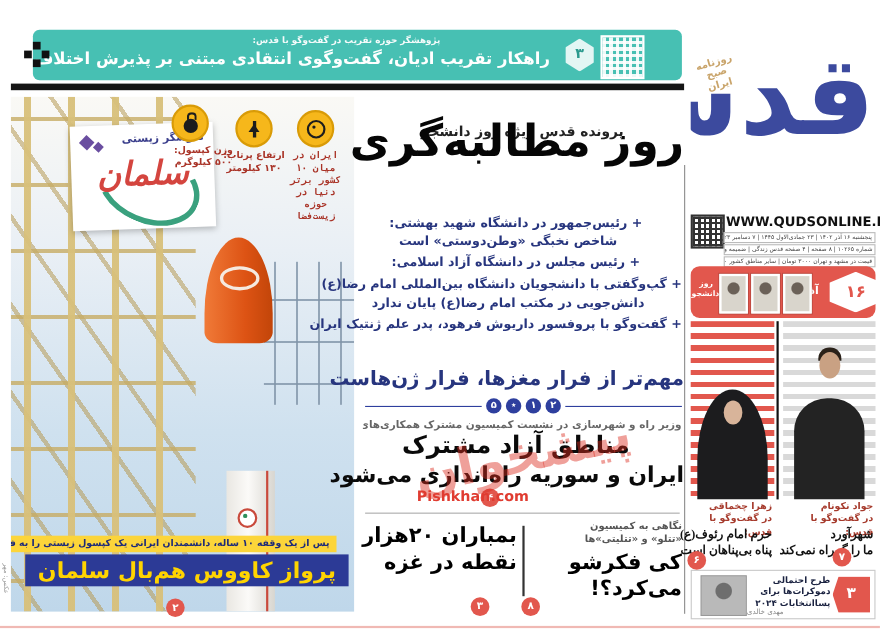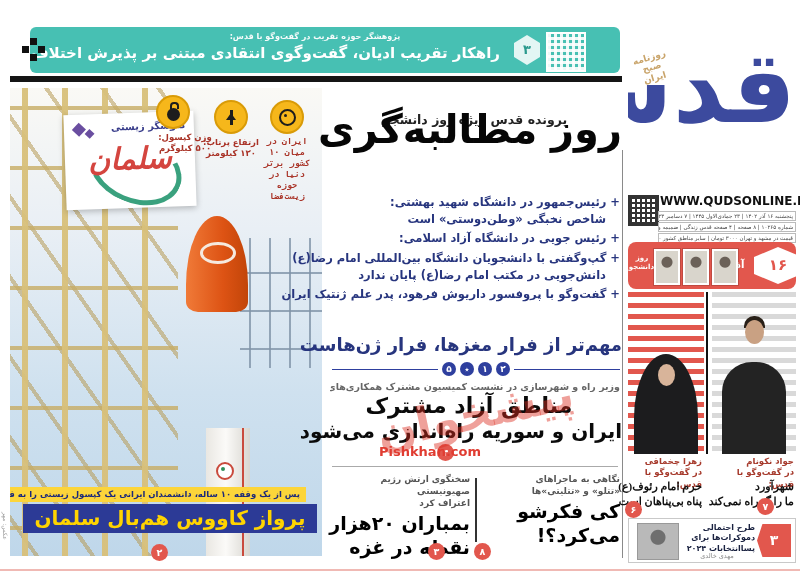--- a/index.html
+++ b/index.html
@@ -74,21 +74,21 @@
 
   
   .pgc{position:absolute;width:17px;height:17px;border-radius:50%;background:#e2574d;color:#fff;
        font-size:9.5px;font-weight:900;text-align:center;line-height:17px;z-index:8;}
 
   
   .lead-kicker{left:330px;top:96px;width:290px;text-align:center;font-size:12.5px;font-weight:900;color:#222;margin-top:16px;}
   .lead-head{left:318px;top:106px;width:304px;text-align:center;font-size:40px;font-weight:900;color:#060606;
              letter-spacing:-1px;white-space:nowrap;}
   .bullets{left:318px;top:194px;width:302px;color:#27357e;font-size:11.5px;font-weight:700;line-height:1.45;text-align:right;}
-  .bullets .b{margin-bottom:3px;}
+  .bullets .b{margin-bottom:3px;text-align:center;}
   .bullets .l1{display:block;white-space:nowrap;}
   .bullets .l2{display:block;padding-right:14px;white-space:nowrap;}
   .statement{left:316px;top:334px;width:306px;text-align:center;font-size:18px;font-weight:900;color:#27357e;white-space:nowrap;}
   .prow{left:332px;top:362px;width:288px;display:flex;align-items:center;gap:4px;}
   .prow .line{flex:1;height:1px;background:#2e3f9e;}
   .prow .c{width:14px;height:14px;border-radius:50%;background:#2e3f9e;color:#fff;font-size:9px;font-weight:700;
            text-align:center;line-height:14px;}
   .syr-kicker{left:330px;top:381px;width:290px;text-align:center;font-size:9.5px;font-weight:700;color:#666;white-space:nowrap;overflow:hidden;}
   .syr-head{left:316px;top:393px;width:306px;text-align:center;font-size:22px;font-weight:900;color:#0a0a0a;line-height:1.2;}
   .syr-head .h2line{font-size:20px;white-space:nowrap;}
@@ -147,21 +147,21 @@
   .ih-l{left:628px;width:74px;} .ih-r{left:712px;width:82px;}
 
   .card{left:628px;top:518px;width:168px;height:45px;background:#fff;border:1px solid #c9c9c9;box-sizing:border-box;}
   .card-photo{position:absolute;left:8px;top:4px;width:40px;height:35px;border:1px solid #999;
         background:#cfcfcf radial-gradient(circle at 50% 38%,#6e6e6e 0 7px,#b9b9b9 8px);}
   .card-hex{position:absolute;left:128px;top:5px;width:34px;height:33px;background:#e2574d;
         clip-path:polygon(0 50%,16% 0,100% 0,100% 100%,16% 100%);
         color:#fff;font-size:14px;font-weight:900;text-align:center;line-height:33px;}
   .card-title{position:absolute;left:50px;top:4px;width:76px;font-size:8px;font-weight:900;color:#1a2240;
         text-align:right;line-height:1.3;}
-  .card-author{position:absolute;left:50px;top:33px;width:76px;font-size:6.5px;color:#888;text-align:center;}
+  .card-author{position:absolute;left:50px;top:33px;width:76px;font-size:6.5px;color:#888;text-align:left;}
 
   .pinkline{left:0;top:569px;width:800px;height:2px;background:#f0b9b4;}
 </style>
 </head>
 <body>
 
 <div id="page">
 
   <div class="abs topstrip">
     <div class="ts-kicker">پژوهشگر حوزه تقریب در گفت‌وگو با قدس:</div>
@@ -224,21 +224,21 @@
 
   <div class="abs lead-kicker">پرونده قدس ویژه روز دانشجو</div>
   <div class="abs lead-head">روز مطالبه‌گری</div>
 
   <div class="abs bullets">
     <div class="b">
       <span class="l1">+ رئیس‌جمهور در دانشگاه شهید بهشتی:</span>
       <span class="l2">شاخص نخبگی «وطن‌دوستی» است</span>
     </div>
     <div class="b">
-      <span class="l1">+ رئیس جویی در دانشگاه آزاد اسلامی:</span>
+      <span class="l1">+ رئیس مجلس در دانشگاه آزاد اسلامی:</span>
     </div>
     <div class="b">
       <span class="l1">+ گپ‌وگفتی با دانشجویان دانشگاه بین‌المللی امام رضا(ع)</span>
       <span class="l2">دانش‌جویی در مکتب امام رضا(ع) پایان ندارد</span>
     </div>
     <div class="b">
       <span class="l1">+ گفت‌وگو با پروفسور داریوش فرهود، پدر علم ژنتیک ایران</span>
     </div>
   </div>
   <div class="abs statement">مهم‌تر از فرار مغزها، فرار ژن‌هاست</div>
@@ -257,29 +257,28 @@
     <div>مناطق آزاد مشترک</div>
     <div class="h2line">ایران و سوریه راه‌اندازی می‌شود</div>
   </div>
   <div class="pgc" style="left:437px;top:444px;z-index:5;">۴</div>
   <div class="abs wm-script">پیشخوان</div>
   <div class="abs wm-url">Pishkhan.com</div>
   <div class="abs midrule"></div>
 
   <div class="abs vdiv"></div>
   <div class="abs art gaza">
-    <div class="k"><span>سخنگوی ارتش رژیم صهیونیستی</span><br><span>اعتراف کرد</span></div>
     <div class="h">
         <div>بمباران ۲۰هزار</div>
         <div>نقطه در غزه</div>
       </div>
   </div>
   <div class="pgc" style="left:428px;top:543px;">۳</div>
   <div class="abs art tataloo">
-    <div class="k"><span>نگاهی به ماجراهای</span><br><span>«تتلو» و «تتلیتی»ها</span></div>
+    <div class="k"><span>نگاهی به کمیسیون</span><br><span>«تتلو» و «تتلیتی»ها</span></div>
     <div class="h">
         <div>کی فکرشو</div>
         <div>می‌کرد؟!</div>
       </div>
   </div>
   <div class="pgc" style="left:474px;top:543px;">۸</div>
 
   <div class="abs vrule"></div>
   <div class="abs logo">
     <div class="logo-title">قدس</div>

